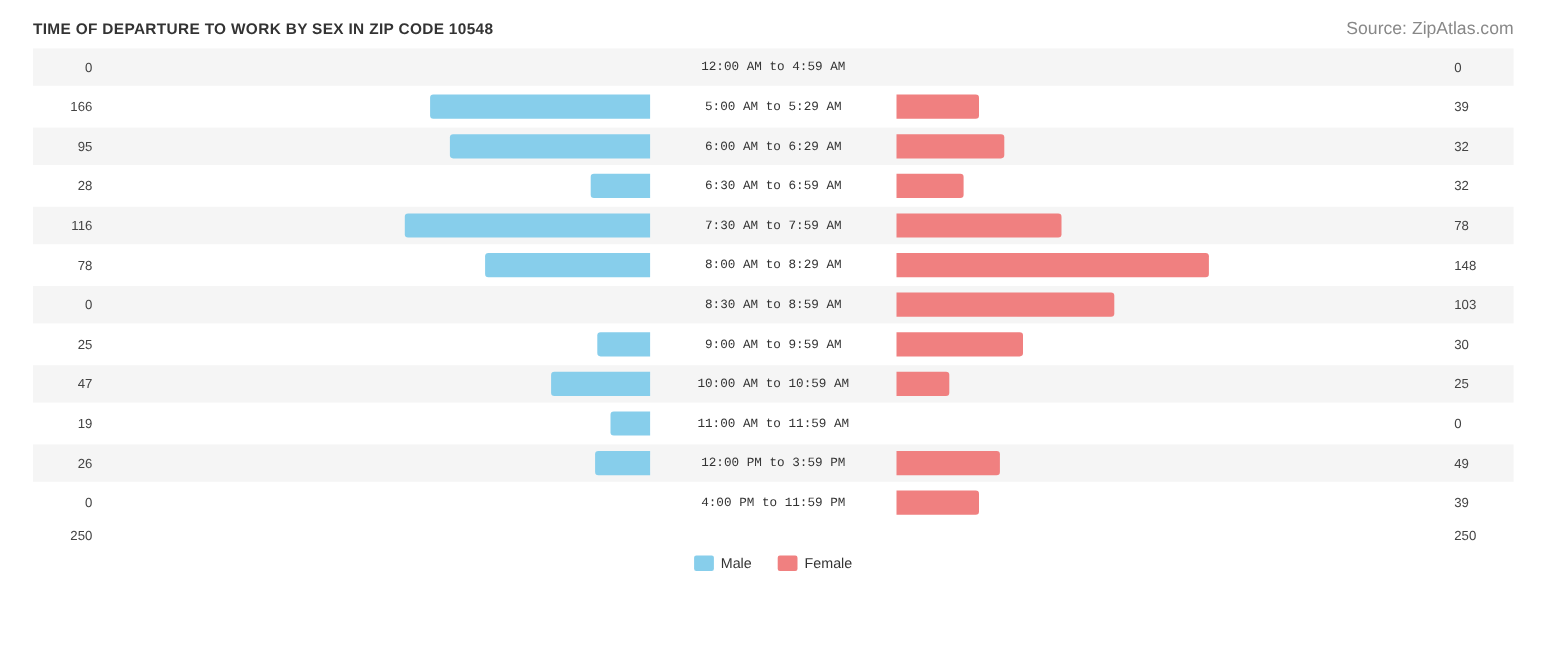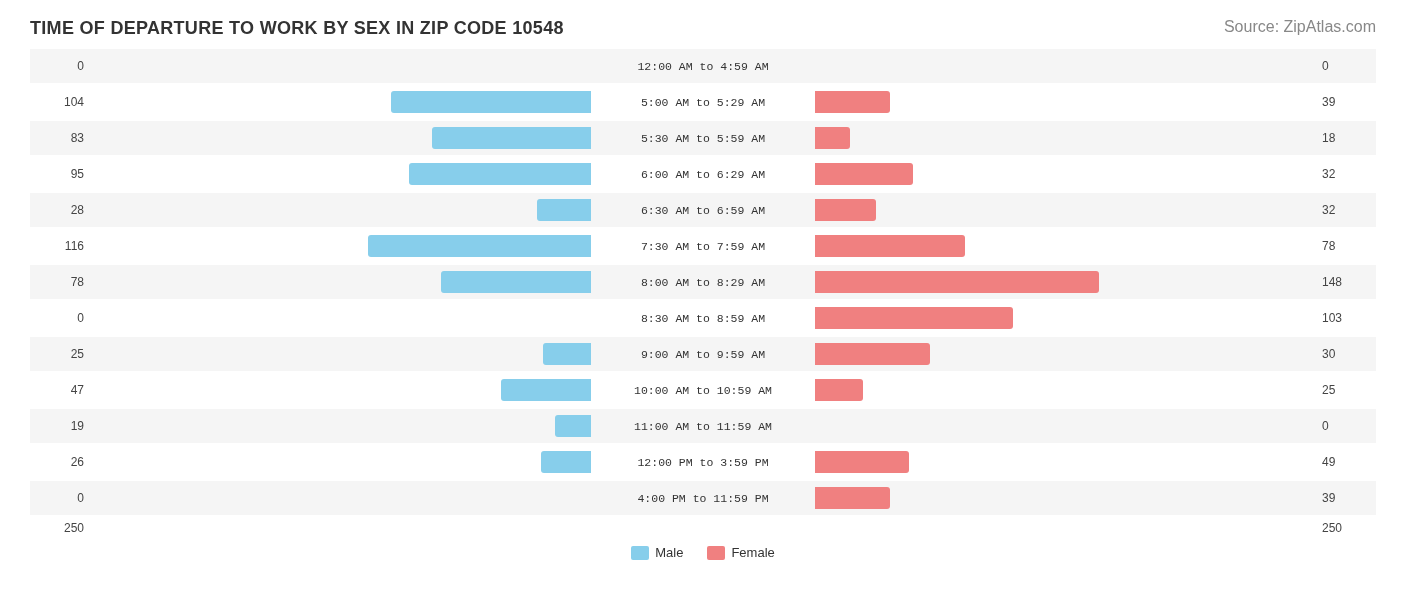--- a/index.html
+++ b/index.html
@@ -8,21 +8,21 @@
       font-family: Arial, sans-serif;
       width: 1406px;
       min-height: 595px;
     }
     .chart-container {
       width: 1406px;
       padding: 18px 30px 40px 30px;
       position: relative;
     }
     .chart-title {
-      font-size: 18px;
+      font-size: 14px;
       font-weight: bold;
       color: #333;
       margin-bottom: 6px;
       letter-spacing: 0.3px;
     }
     .source-text {
       position: absolute;
       top: 18px;
       right: 30px;
       font-size: 16px;
@@ -167,44 +167,31 @@
           <div class="male-bar" style="width:0px;"></div>
         </div>
         <div class="label-center">12:00 AM to 4:59 AM</div>
         <div class="female-bar-area">
           <div class="female-bar" style="width:0px;"></div>
         </div>
       </div>
       <div class="right-val">0</div>
     </div>
       <div class="row">
-      <div class="left-val">104</div>
+      <div class="left-val">166</div>
       <div class="bars-wrapper">
         <div class="male-bar-area">
           <div class="male-bar" style="width:200px;"></div>
         </div>
         <div class="label-center">5:00 AM to 5:29 AM</div>
         <div class="female-bar-area">
           <div class="female-bar" style="width:75px;"></div>
         </div>
       </div>
       <div class="right-val">39</div>
-    </div>
-      <div class="row">
-      <div class="left-val">83</div>
-      <div class="bars-wrapper">
-        <div class="male-bar-area">
-          <div class="male-bar" style="width:159px;"></div>
-        </div>
-        <div class="label-center">5:30 AM to 5:59 AM</div>
-        <div class="female-bar-area">
-          <div class="female-bar" style="width:35px;"></div>
-        </div>
-      </div>
-      <div class="right-val">18</div>
     </div>
       <div class="row">
       <div class="left-val">95</div>
       <div class="bars-wrapper">
         <div class="male-bar-area">
           <div class="male-bar" style="width:182px;"></div>
         </div>
         <div class="label-center">6:00 AM to 6:29 AM</div>
         <div class="female-bar-area">
           <div class="female-bar" style="width:98px;"></div>

